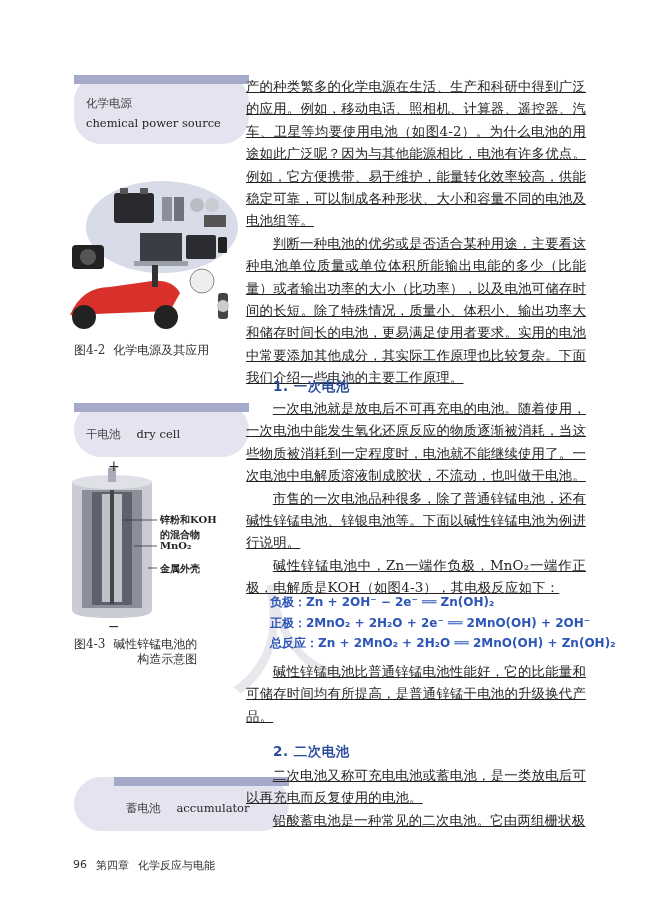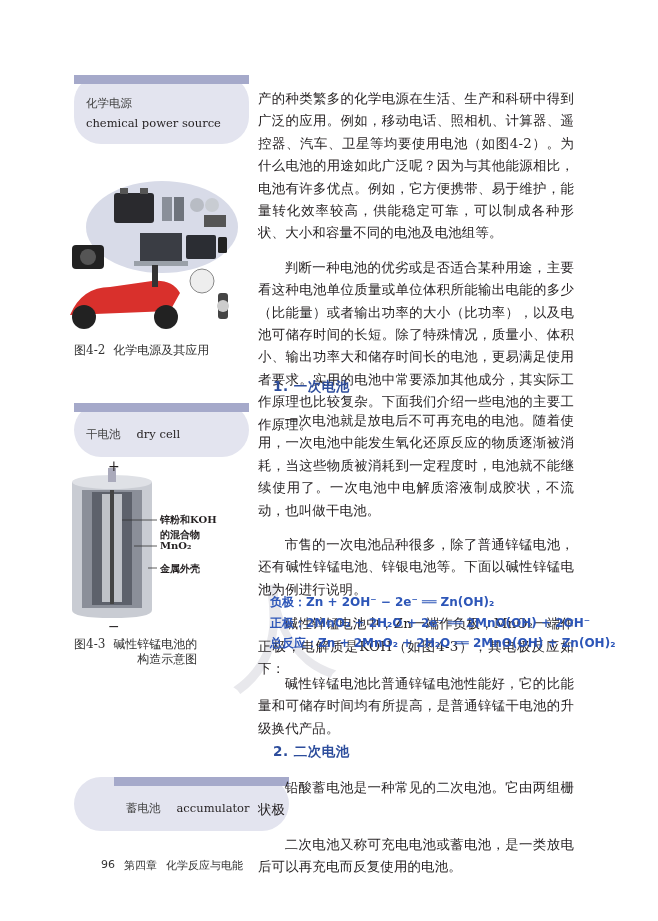--- a/index.html
+++ b/index.html
@@ -16,27 +16,27 @@
   .term-box.row .inner { display: flex; gap: 16px; padding: 12px 12px 13px 12px; }
 
   .caption { position: absolute; left: 74px; font-size: 12px; line-height: 15px; color: #333; }
   .caption .num { margin-right: 8px; }
 
   
   .fig { position: absolute; }
 
   
   .main { position: absolute; left: 246px; width: 340px; font-size: 13.4px; line-height: 22.4px; text-align: justify; letter-spacing: 0.2px; }
-  .main p { margin: 12px; }
+  .main p { margin: 0; text-decoration: underline; }
   .main p.ind { text-indent: 2em; }
   .sec-title { position: absolute; left: 273px; font-family: "DejaVu Sans", sans-serif; font-size: 13.5px; font-weight: bold; color: #2d4d9c; letter-spacing: 0.5px; }
 
   .eq { position: absolute; left: 270px; font-family: "DejaVu Sans", sans-serif; font-size: 12px; font-weight: bold; color: #2d56b8; line-height: 20.5px; white-space: nowrap; }
 
-  .footer { position: absolute; left: 73px; top: 858px; font-size: 11px; color: #333; display: flex; gap: 9px; margin-left: 28px; }
+  .footer { position: absolute; left: 73px; top: 858px; font-size: 11px; color: #333; display: flex; gap: 9px; }
 
   .watermark { position: absolute; font-family: "DejaVu Serif", serif; color: #e8e8ec; }
 </style>
 </head>
 <body>
 
 <div class="page">
 
   <div class="watermark" style="left:225px; top:560px; font-size:110px; transform:rotate(-8deg);">人</div>
 
@@ -148,22 +148,22 @@
     <div><span>正极：</span><span>2MnO₂ + 2H₂O + 2e⁻ ══ 2MnO(OH) + 2OH⁻</span></div>
     <div><span>总反应：</span><span>Zn + 2MnO₂ + 2H₂O ══ 2MnO(OH) + Zn(OH)₂</span></div>
   </div>
 
   <div class="main" style="top:661px;">
     <p class="ind">碱性锌锰电池比普通锌锰电池性能好，它的比能量和可储存时间均有所提高，是普通锌锰干电池的升级换代产品。</p>
   </div>
 
   <div class="sec-title" style="top:743px;">2. 二次电池</div>
   <div class="main" style="top:765px;">
+    <p class="ind">二次电池又称可充电电池或蓄电池，是一类放电后可以再充电而反复使用的电池。</p>
     <p class="ind">铅酸蓄电池是一种常见的二次电池。它由两组栅状极</p>
-    <p class="ind">二次电池又称可充电电池或蓄电池，是一类放电后可以再充电而反复使用的电池。</p>
   </div>
 
   <div class="footer">
     <span style="font-family:'DejaVu Sans',sans-serif;">96</span>
     <span>第四章</span>
     <span>化学反应与电能</span>
   </div>
 </div>
 
 </body></html>

